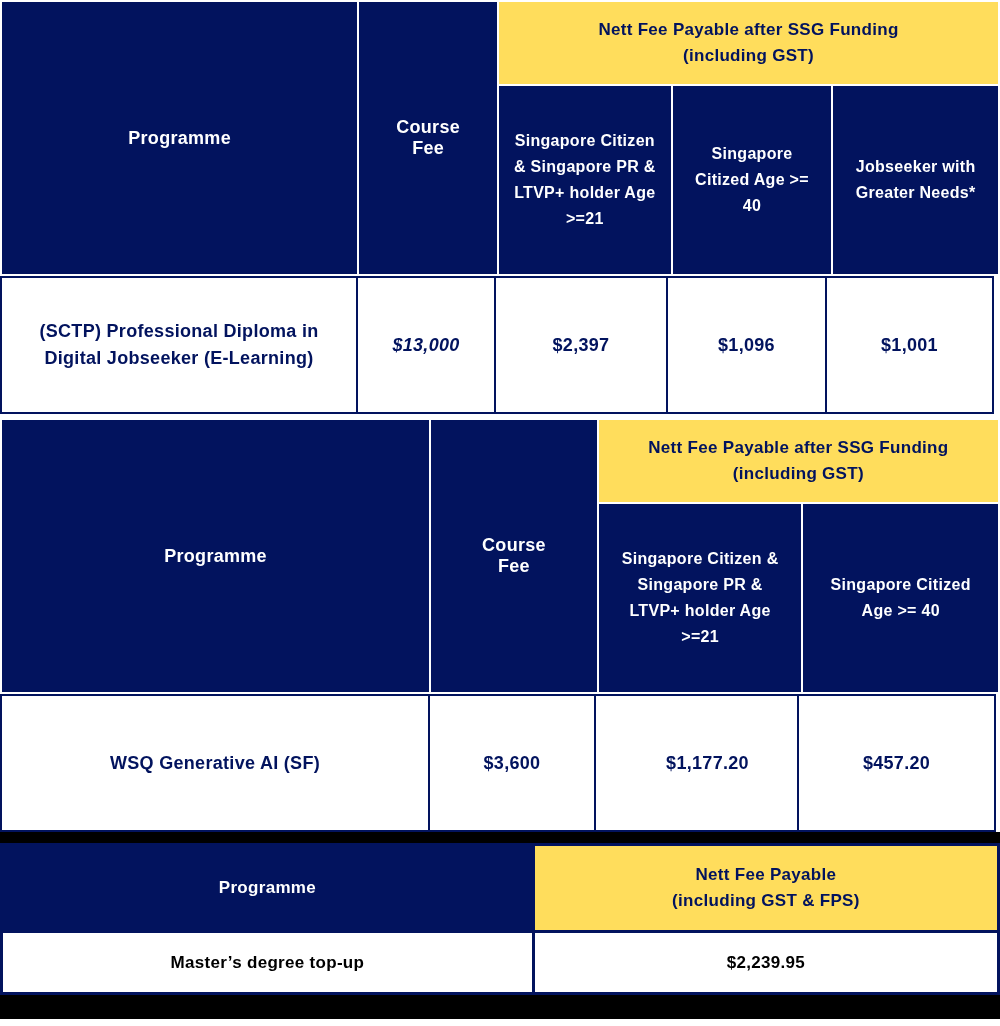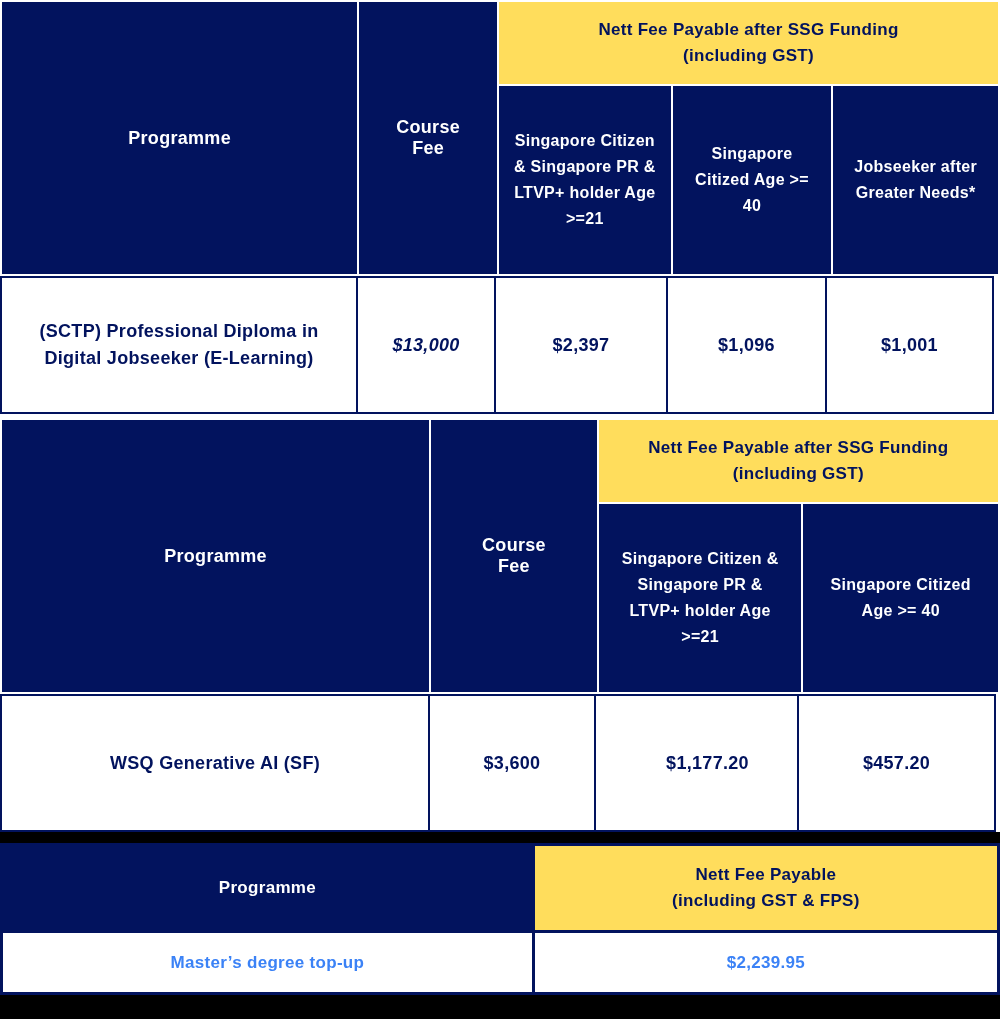--- a/index.html
+++ b/index.html
@@ -61,39 +61,39 @@
   .t2 .tbody .cell:nth-child(4) { width: 19.9%; }
 
   .table-gap { height: 4px; background: #ffffff; }
 
   
   .t3-wrap { background: #000000; padding: 11px 0 24px 0; }
   .t3 { border: 3px solid #02135E; background: #ffffff; }
   .t3 .hrow { display: flex; height: 84px; }
   .t3 .hrow .cell { font-size: 17px; line-height: 1.55; }
   .t3 .brow { display: flex; height: 62px; border-top: 3px solid #02135E; }
-  .t3 .brow .cell { color: #3b82f6; font-size: 17px; background: #ffffff; }
+  .t3 .brow .cell { color: #000000; font-size: 17px; background: #ffffff; }
   .t3 .col-a { width: 53.2%; }
   .t3 .col-b { width: 46.8%; border-left: 3px solid #02135E; }
 </style>
 </head>
 <body>
 
 <div class="page">
 
   <div class="table t1">
     <div class="thead">
       <div class="cell navy-bg span2rows">Programme</div>
       <div class="cell navy-bg span2rows">Course
 Fee</div>
       <div class="cell yellow-bg group-hdr">Nett Fee Payable after SSG Funding
 (including GST)</div>
       <div class="cell navy-bg sub-hdr">Singapore Citizen &amp; Singapore PR &amp; LTVP+ holder Age &gt;=21</div>
       <div class="cell navy-bg sub-hdr">Singapore Citized Age &gt;= 40</div>
-      <div class="cell navy-bg sub-hdr">Jobseeker after Greater Needs*</div>
+      <div class="cell navy-bg sub-hdr">Jobseeker with Greater Needs*</div>
     </div>
     <div class="tbody">
       <div class="cell">(SCTP) Professional Diploma in Digital Jobseeker (E-Learning)</div>
       <div class="cell">$13,000</div>
       <div class="cell">$2,397</div>
       <div class="cell">$1,096</div>
       <div class="cell">$1,001</div>
     </div>
   </div>
 

